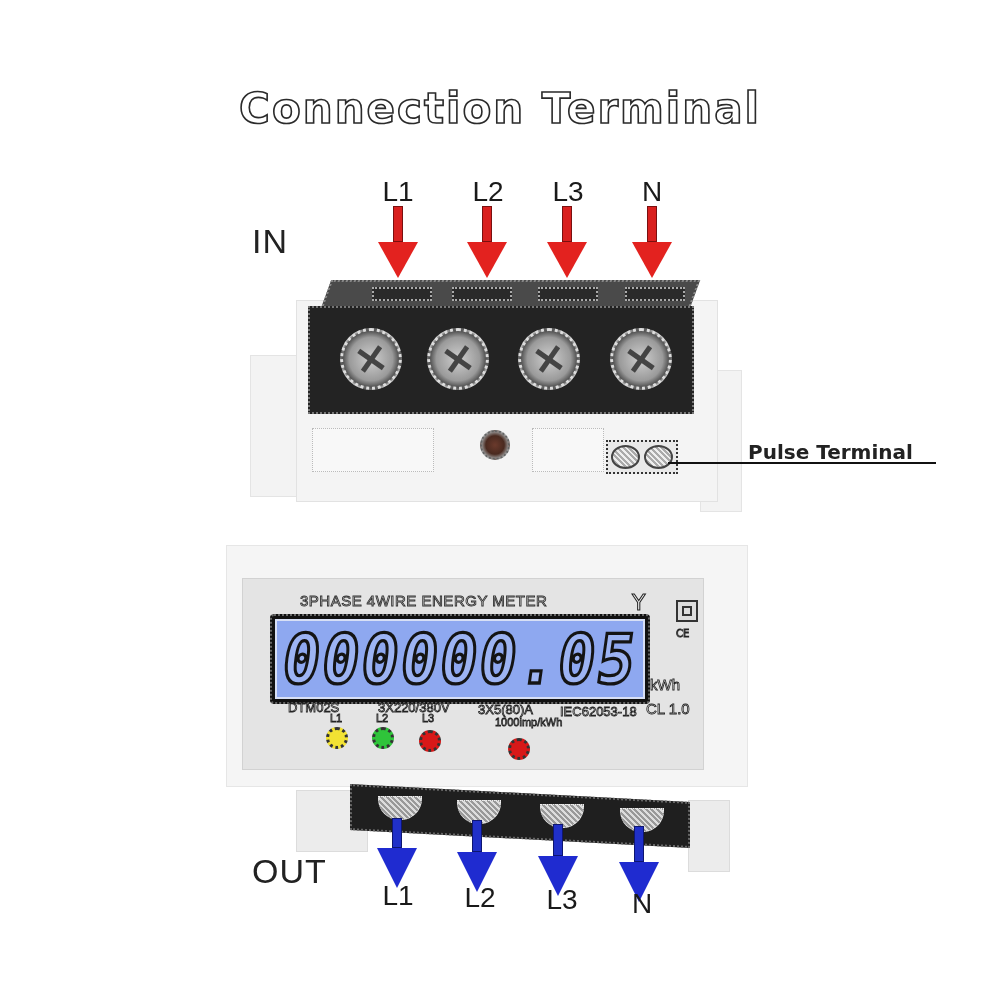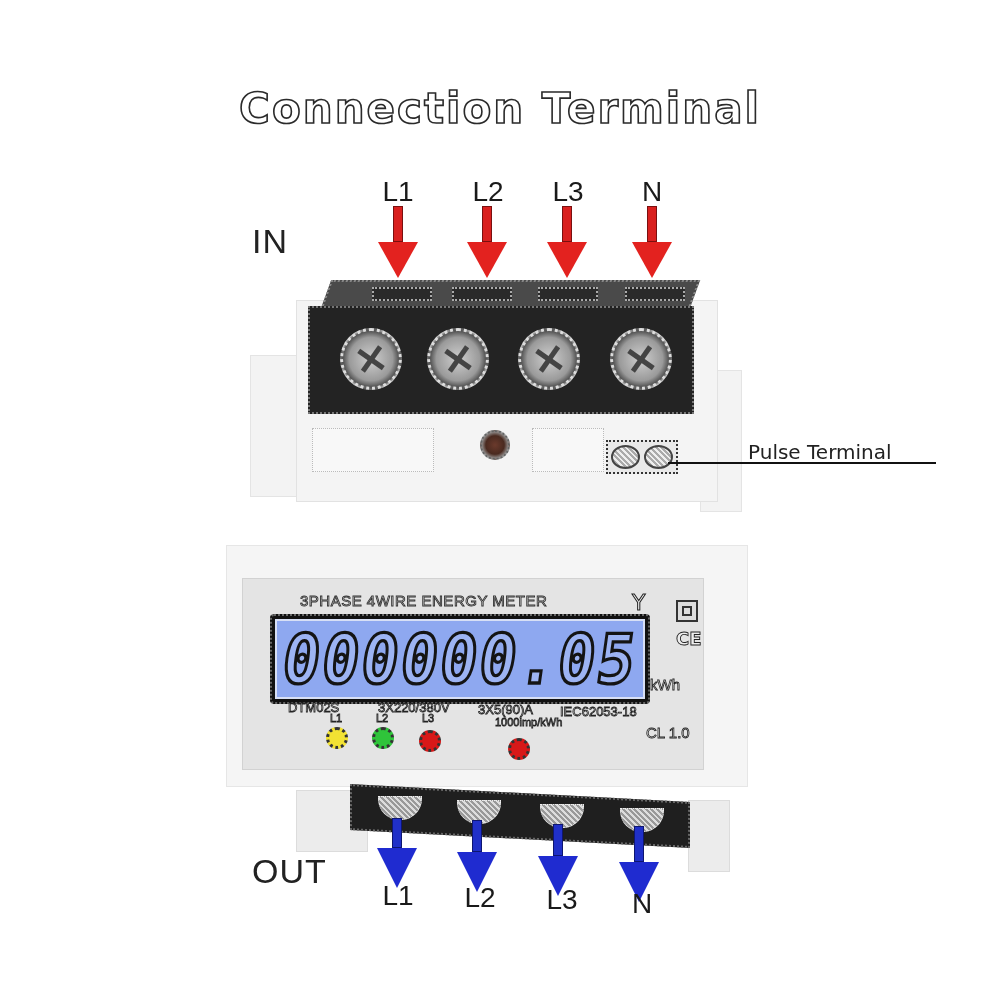--- a/index.html
+++ b/index.html
@@ -101,21 +101,21 @@
     .arrow .shaft { margin: 0 auto; width: 8px; }
     .arrow .head { width: 0; height: 0; margin: 0 auto;
       border-left: 20px solid transparent; border-right: 20px solid transparent; }
     .arrow.red .shaft { background: #d9201f; border: 1px solid #7a1010; }
     .arrow.red .head { border-top: 36px solid #e3221f; }
     .arrow.blue .shaft { background: #2030c8; border: 1px solid #0e1670; }
     .arrow.blue .head { border-top: 40px solid #1f2bd0; }
 
     .icon-box { border: 2px solid #333; background: #ddd; }
     .icon-box::after { content: ""; position: absolute; left: 4px; top: 4px; right: 4px; bottom: 4px; border: 2px solid #333; }
-    .ce-mark { font-family: "DejaVu Sans", sans-serif; font-size: 18px; font-weight: bold; color: #eee; -webkit-text-stroke: 0.9px #222; }
+    .ce-mark { font-family: "DejaVu Sans", sans-serif; font-size: 10px; font-weight: normal; color: #eee; -webkit-text-stroke: 0.9px #222; }
     .ant-mark { font-family: "DejaVu Sans", sans-serif; font-size: 22px; color: #eee; -webkit-text-stroke: 1px #222; }
   </style>
 </head>
 <body>
 
 <div class="abs title">Connection Terminal</div>
 
 <div class="abs side-label" style="left:252px; top:222px;">IN</div>
 
 <div class="abs phase-label" style="left:368px; top:176px;">L1</div>
@@ -158,42 +158,42 @@
 
 <div class="abs base-panel" style="left:312px; top:428px; width:120px; height:42px;"></div>
 <div class="abs led-hole" style="left:480px; top:430px;"></div>
 <div class="abs base-panel" style="left:532px; top:428px; width:70px; height:42px;"></div>
 <div class="abs pulse-term" style="left:606px; top:440px; width:62px; height:24px;">
     <span></span>
     <span></span>
   </div>
 
 <div class="abs pointer-line" style="left:668px; top:462px; width:268px;"></div>
-<div class="abs callout" style="left:748px; top:440px;">Pulse Terminal</div>
+<div class="abs callout" style="left:748px; top:440px;font-weight:bold;">Pulse Terminal</div>
 
 <div class="abs meter-body" style="left:226px; top:545px; width:520px; height:240px;"></div>
 <div class="abs meter-face" style="left:242px; top:578px; width:460px; height:190px;"></div>
 
 <div class="abs face-heading" style="left:300px; top:592px;">3PHASE 4WIRE ENERGY METER</div>
 <div class="abs ant-mark" style="left:632px; top:590px;">Y</div>
 <div class="abs icon-box" style="left:676px; top:600px; width:18px; height:18px;"></div>
 <div class="abs ce-mark" style="left:676px; top:628px;">CE</div>
 
 <div class="abs lcd-frame" style="left:270px; top:614px; width:370px; height:80px;">
   <div class="lcd">
     <span class="lcd-digits">000000.05</span>
   </div>
 </div>
 
 <div class="abs small-mark" style="left:650px; top:676px; font-size:15px;">kWh</div>
-<div class="abs small-mark" style="left:646px; top:700px; font-size:15px;margin-top:24px;">CL 1.0</div>
+<div class="abs small-mark" style="left:646px; top:700px; font-size:15px;">CL 1.0</div>
 
 <div class="abs small-mark" style="left:288px; top:700px;">DTM02S</div>
 <div class="abs small-mark" style="left:378px; top:700px;">3X220/380V</div>
-<div class="abs small-mark" style="left:478px; top:702px;">3X5(90)A</div>
+<div class="abs small-mark" style="left:478px; top:702px;">3X5(80)A</div>
 <div class="abs small-mark" style="left:560px; top:704px;">IEC62053-18</div>
 <div class="abs small-mark" style="left:495px; top:716px; font-size:11px;">1000imp/kWh</div>
 
 <div class="abs small-mark" style="left:330px; top:712px; font-size:11px;">L1</div>
 <div class="abs small-mark" style="left:376px; top:712px; font-size:11px;">L2</div>
 <div class="abs small-mark" style="left:422px; top:712px; font-size:11px;">L3</div>
 
 <div class="abs led" style="left:326px; top:727px; background:#f2e233;"></div>
 <div class="abs led" style="left:372px; top:727px; background:#2fc43a;"></div>
 <div class="abs led" style="left:419px; top:730px; background:#d81818;"></div>

